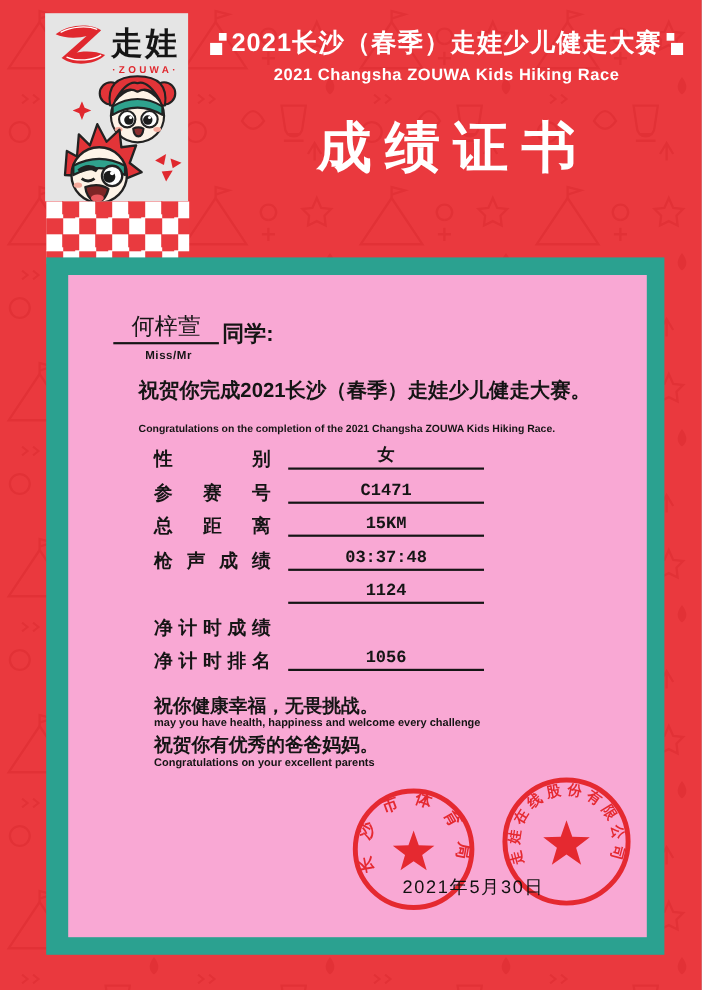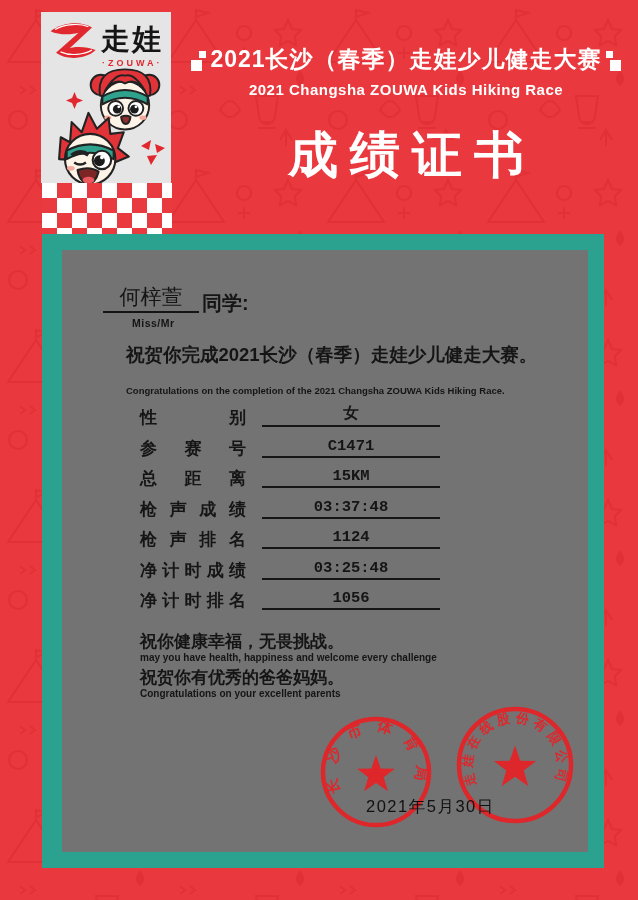--- a/index.html
+++ b/index.html
@@ -9,34 +9,34 @@
   
   .bg-pattern{position:absolute;left:0;top:0;width:638px;height:900px;}
   
   .logo-col{position:absolute;left:41px;top:12px;width:130px;height:171px;background:#e5e5e5;}
   .brand-cn{position:absolute;left:60px;top:8px;font-size:29px;font-weight:900;color:#151515;letter-spacing:2px;}
   .brand-en{position:absolute;left:61px;top:46px;font-size:9px;font-weight:bold;color:#e0282e;letter-spacing:3px;}
   .checker{position:absolute;left:42px;top:183px;width:130px;height:57px;
            background-image:repeating-conic-gradient(#e93a3f 0% 25%, #ffffff 0% 50%);
            background-size:30px 30px;}
   .header-txt{position:absolute;left:176px;top:0;width:460px;text-align:center;color:#ffffff;}
-  .event-title{margin-top:44px;font-size:23px;font-weight:bold;letter-spacing:1px;white-space:nowrap;}
+  .event-title{margin-top:23px;font-size:23px;font-weight:bold;letter-spacing:1px;white-space:nowrap;}
   .event-title .season{font-family:"Liberation Serif","DejaVu Serif",serif;font-weight:600;}
   .orn{display:inline-block;position:relative;width:15px;height:22px;vertical-align:middle;margin:0 4px;}
   .orn i{position:absolute;background:#fff;display:block;}
   .orn.l i.a{width:7px;height:7px;left:8px;top:1px;}
   .orn.l i.b{width:11px;height:11px;left:0;top:10px;}
   .orn.r i.a{width:7px;height:7px;left:0;top:1px;}
   .orn.r i.b{width:11px;height:11px;left:4px;top:10px;}
   .event-subtitle{margin-top:6px;font-size:15px;font-weight:bold;letter-spacing:0.5px;}
   .cert-title{margin-top:24px;font-size:50px;font-weight:900;letter-spacing:12px;padding-left:12px;white-space:nowrap;}
   .cert-subtitle{margin-top:5px;font-size:14.5px;font-weight:bold;letter-spacing:2.5px;}
   
   .frame{position:absolute;left:42px;top:234px;width:562px;height:634px;background:#2ba190;}
-  .paper{position:absolute;left:20px;top:16px;width:526px;height:602px;background:#737373;color:#151515;}
+  .paper{position:absolute;left:20px;top:16px;width:526px;height:602px;background:#f9a8d4;color:#151515;}
   .student-name{position:absolute;left:41px;top:33px;width:96px;text-align:center;font-size:21px;
                 font-family:"Liberation Serif","DejaVu Serif",serif;}
   .name-underline{position:absolute;left:41px;top:61px;width:96px;border-bottom:2px solid #151515;}
   .salutation{position:absolute;left:140px;top:40px;font-size:20px;font-weight:900;}
   .miss-mr{position:absolute;left:42px;top:67px;font-size:10.5px;font-weight:bold;letter-spacing:0.5px;padding-left:28px;}
   .congrats-cn{position:absolute;left:64px;top:92px;font-size:18.5px;font-weight:900;white-space:nowrap;}
   .congrats-cn .season{font-family:"Liberation Serif","DejaVu Serif",serif;font-weight:600;}
   .congrats-en{position:absolute;left:64px;top:115px;font-size:9.5px;font-weight:bold;margin-top:20px;}
   .fields{position:absolute;left:78px;top:152px;width:380px;height:215px;}
   .field-row{position:absolute;left:0;width:380px;height:30px;}
@@ -169,26 +169,24 @@
         </div>
         <div class="field-row" style="top:61px">
           <div class="field-label">总距离</div>
           <div class="field-line"><span class="field-value">15KM</span></div>
         </div>
         <div class="field-row" style="top:91.5px">
           <div class="field-label">枪声成绩</div>
           <div class="field-line"><span class="field-value">03:37:48</span></div>
         </div>
         <div class="field-row" style="top:122px">
-          <div class="field-label">枪声排名</div>
           <div class="field-line"><span class="field-value">1124</span></div>
         </div>
         <div class="field-row" style="top:152.5px">
           <div class="field-label">净计时成绩</div>
-          <div class="field-line"><span class="field-value">03:25:48</span></div>
         </div>
         <div class="field-row" style="top:183px">
           <div class="field-label">净计时排名</div>
           <div class="field-line"><span class="field-value">1056</span></div>
         </div>
       </div>
 
       <div class="wish-cn-1">祝你健康幸福，无畏挑战。</div>
       <div class="wish-en-1">may you have health, happiness and welcome every challenge</div>
       <div class="wish-cn-2">祝贺你有优秀的爸爸妈妈。</div>

